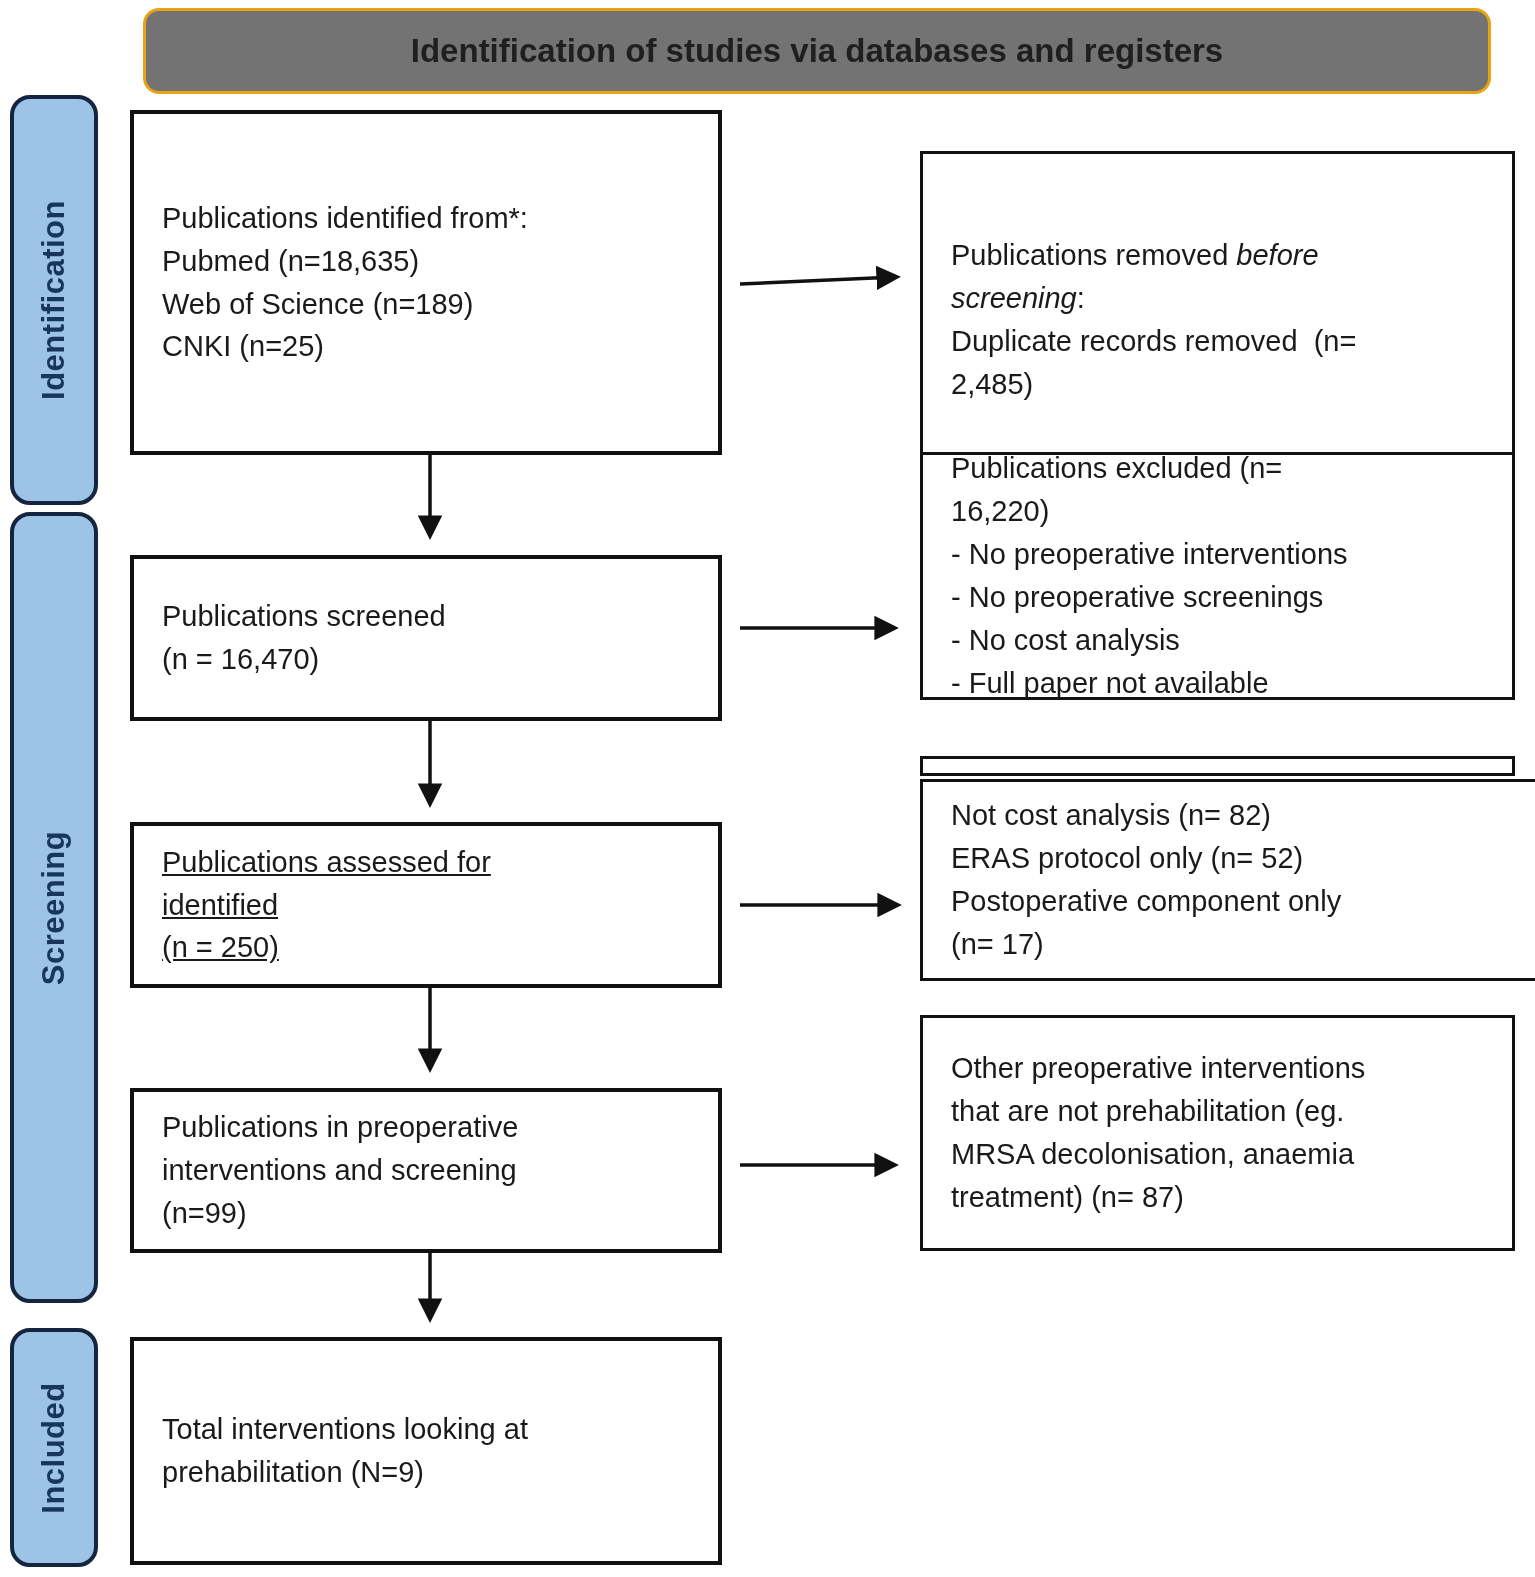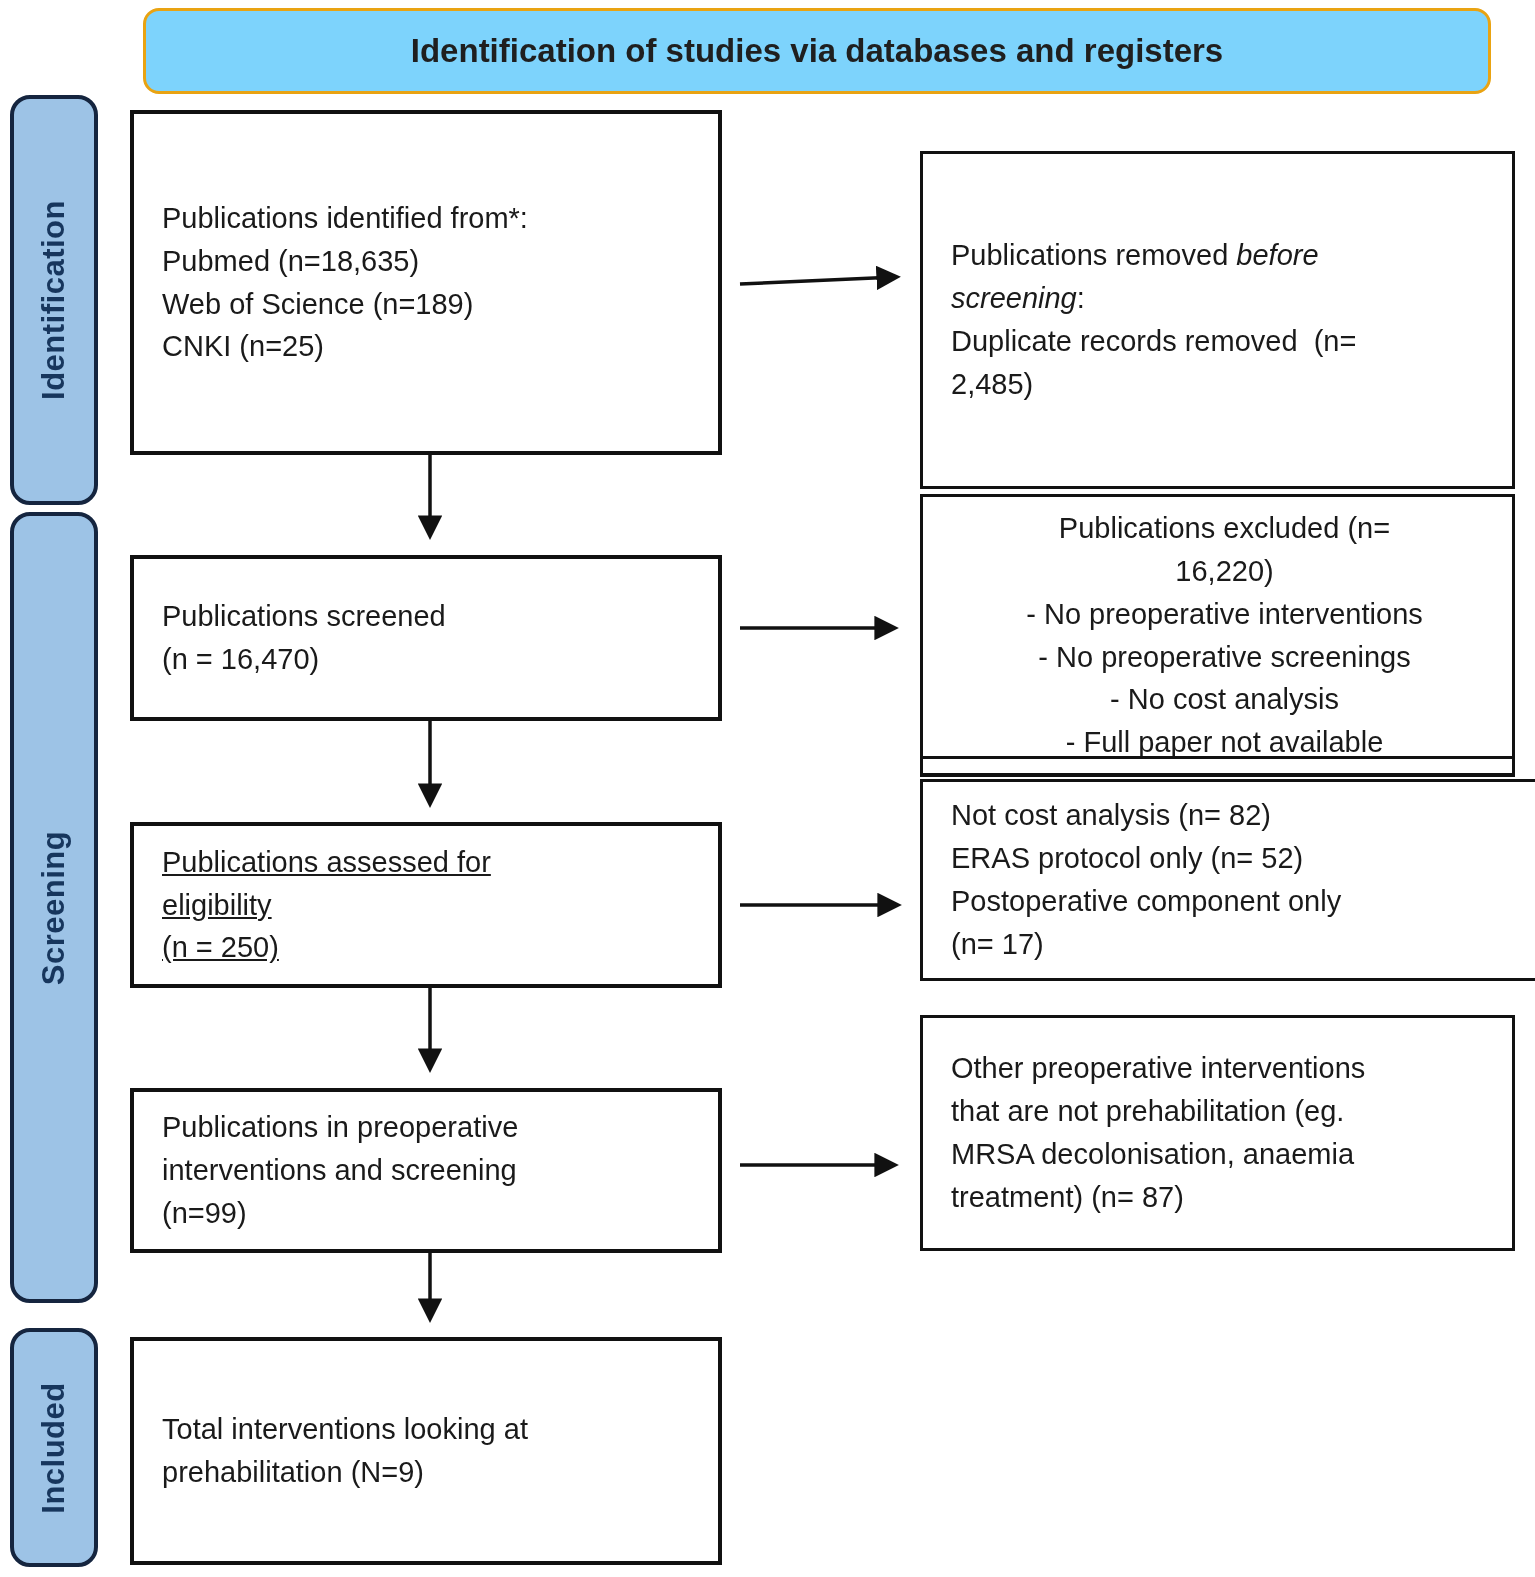--- a/index.html
+++ b/index.html
@@ -4,21 +4,21 @@
 <style>
   html,body { margin:0; padding:0; background:#ffffff; }
   #canvas {
     position:relative; width:1535px; height:1577px;
     background:#ffffff;
     font-family:"Liberation Sans", sans-serif;
     color:#1a1a1a;
   }
   .banner {
     position:absolute; left:143px; top:8px; width:1348px; height:86px;
-    background:#7dd3fc; border:3px solid #e9a312; border-radius:16px;
+    background:#737373; border:3px solid #e9a312; border-radius:16px;
     display:flex; align-items:center; justify-content:center;
     font-size:33px; font-weight:bold; color:#1f1f1f;
     box-sizing:border-box;
   }
   .stage {
     position:absolute; left:10px; width:88px;
     background:#9DC3E6; border:4px solid #15253f; border-radius:20px;
     display:flex; align-items:center; justify-content:center;
     box-sizing:border-box;
   }
@@ -64,40 +64,40 @@
       <div class="line"><span>Pubmed (n=18,635)</span></div>
       <div class="line"><span>Web of Science (n=189)</span></div>
       <div class="line"><span>CNKI (n=25)</span></div>
     </div>
   <div class="box" style="left:130px; top:555px;  width:592px; height:166px;">
       <div class="line"><span>Publications screened</span></div>
       <div class="line"><span>(n = 16,470)</span></div>
     </div>
   <div class="box" style="left:130px; top:822px;  width:592px; height:166px;text-decoration:underline;">
       <div class="line"><span>Publications assessed for</span></div>
-      <div class="line"><span>eligibility</span></div>
+      <div class="line"><span>identified</span></div>
       <div class="line"><span>(n = 250)</span></div>
     </div>
   <div class="box" style="left:130px; top:1088px; width:592px; height:165px;">
       <div class="line"><span>Publications in preoperative</span></div>
       <div class="line"><span>interventions and screening</span></div>
       <div class="line"><span>(n=99)</span></div>
     </div>
   <div class="box" style="left:130px; top:1337px; width:592px; height:228px;">
       <div class="line"><span>Total interventions looking at</span></div>
       <div class="line"><span>prehabilitation (N=9)</span></div>
     </div>
 
   <div class="box" style="left:920px; top:115px;  width:595px; height:338px; border-width:3px;margin-top:36px;">
       <div class="line"><span>Publications removed </span><span style="font-style: italic;">before</span></div>
       <div class="line"><span style="font-style: italic;">screening</span><span>:</span></div>
       <div class="line"><span>Duplicate records removed  (n=</span></div>
       <div class="line"><span>2,485)</span></div>
     </div>
-  <div class="box" style="left:920px; top:494px;  width:595px; height:283px; border-width:3px;align-items:center;">
+  <div class="box" style="left:920px; top:452px;  width:595px; height:248px; border-width:3px;">
       <div class="line"><span>Publications excluded (n=</span></div>
       <div class="line"><span>16,220)</span></div>
       <div class="line"><span>- No preoperative interventions</span></div>
       <div class="line"><span>- No preoperative screenings</span></div>
       <div class="line"><span>- No cost analysis</span></div>
       <div class="line"><span>- Full paper not available</span></div>
     </div>
   <div class="strip" style="left:920px; top:756px; width:595px; height:20px;"></div>
   <div class="box" style="left:920px; top:779px;  width:650px; height:202px; border-width:3px;">
       <div class="line"><span>Not cost analysis (n= 82)</span></div>

